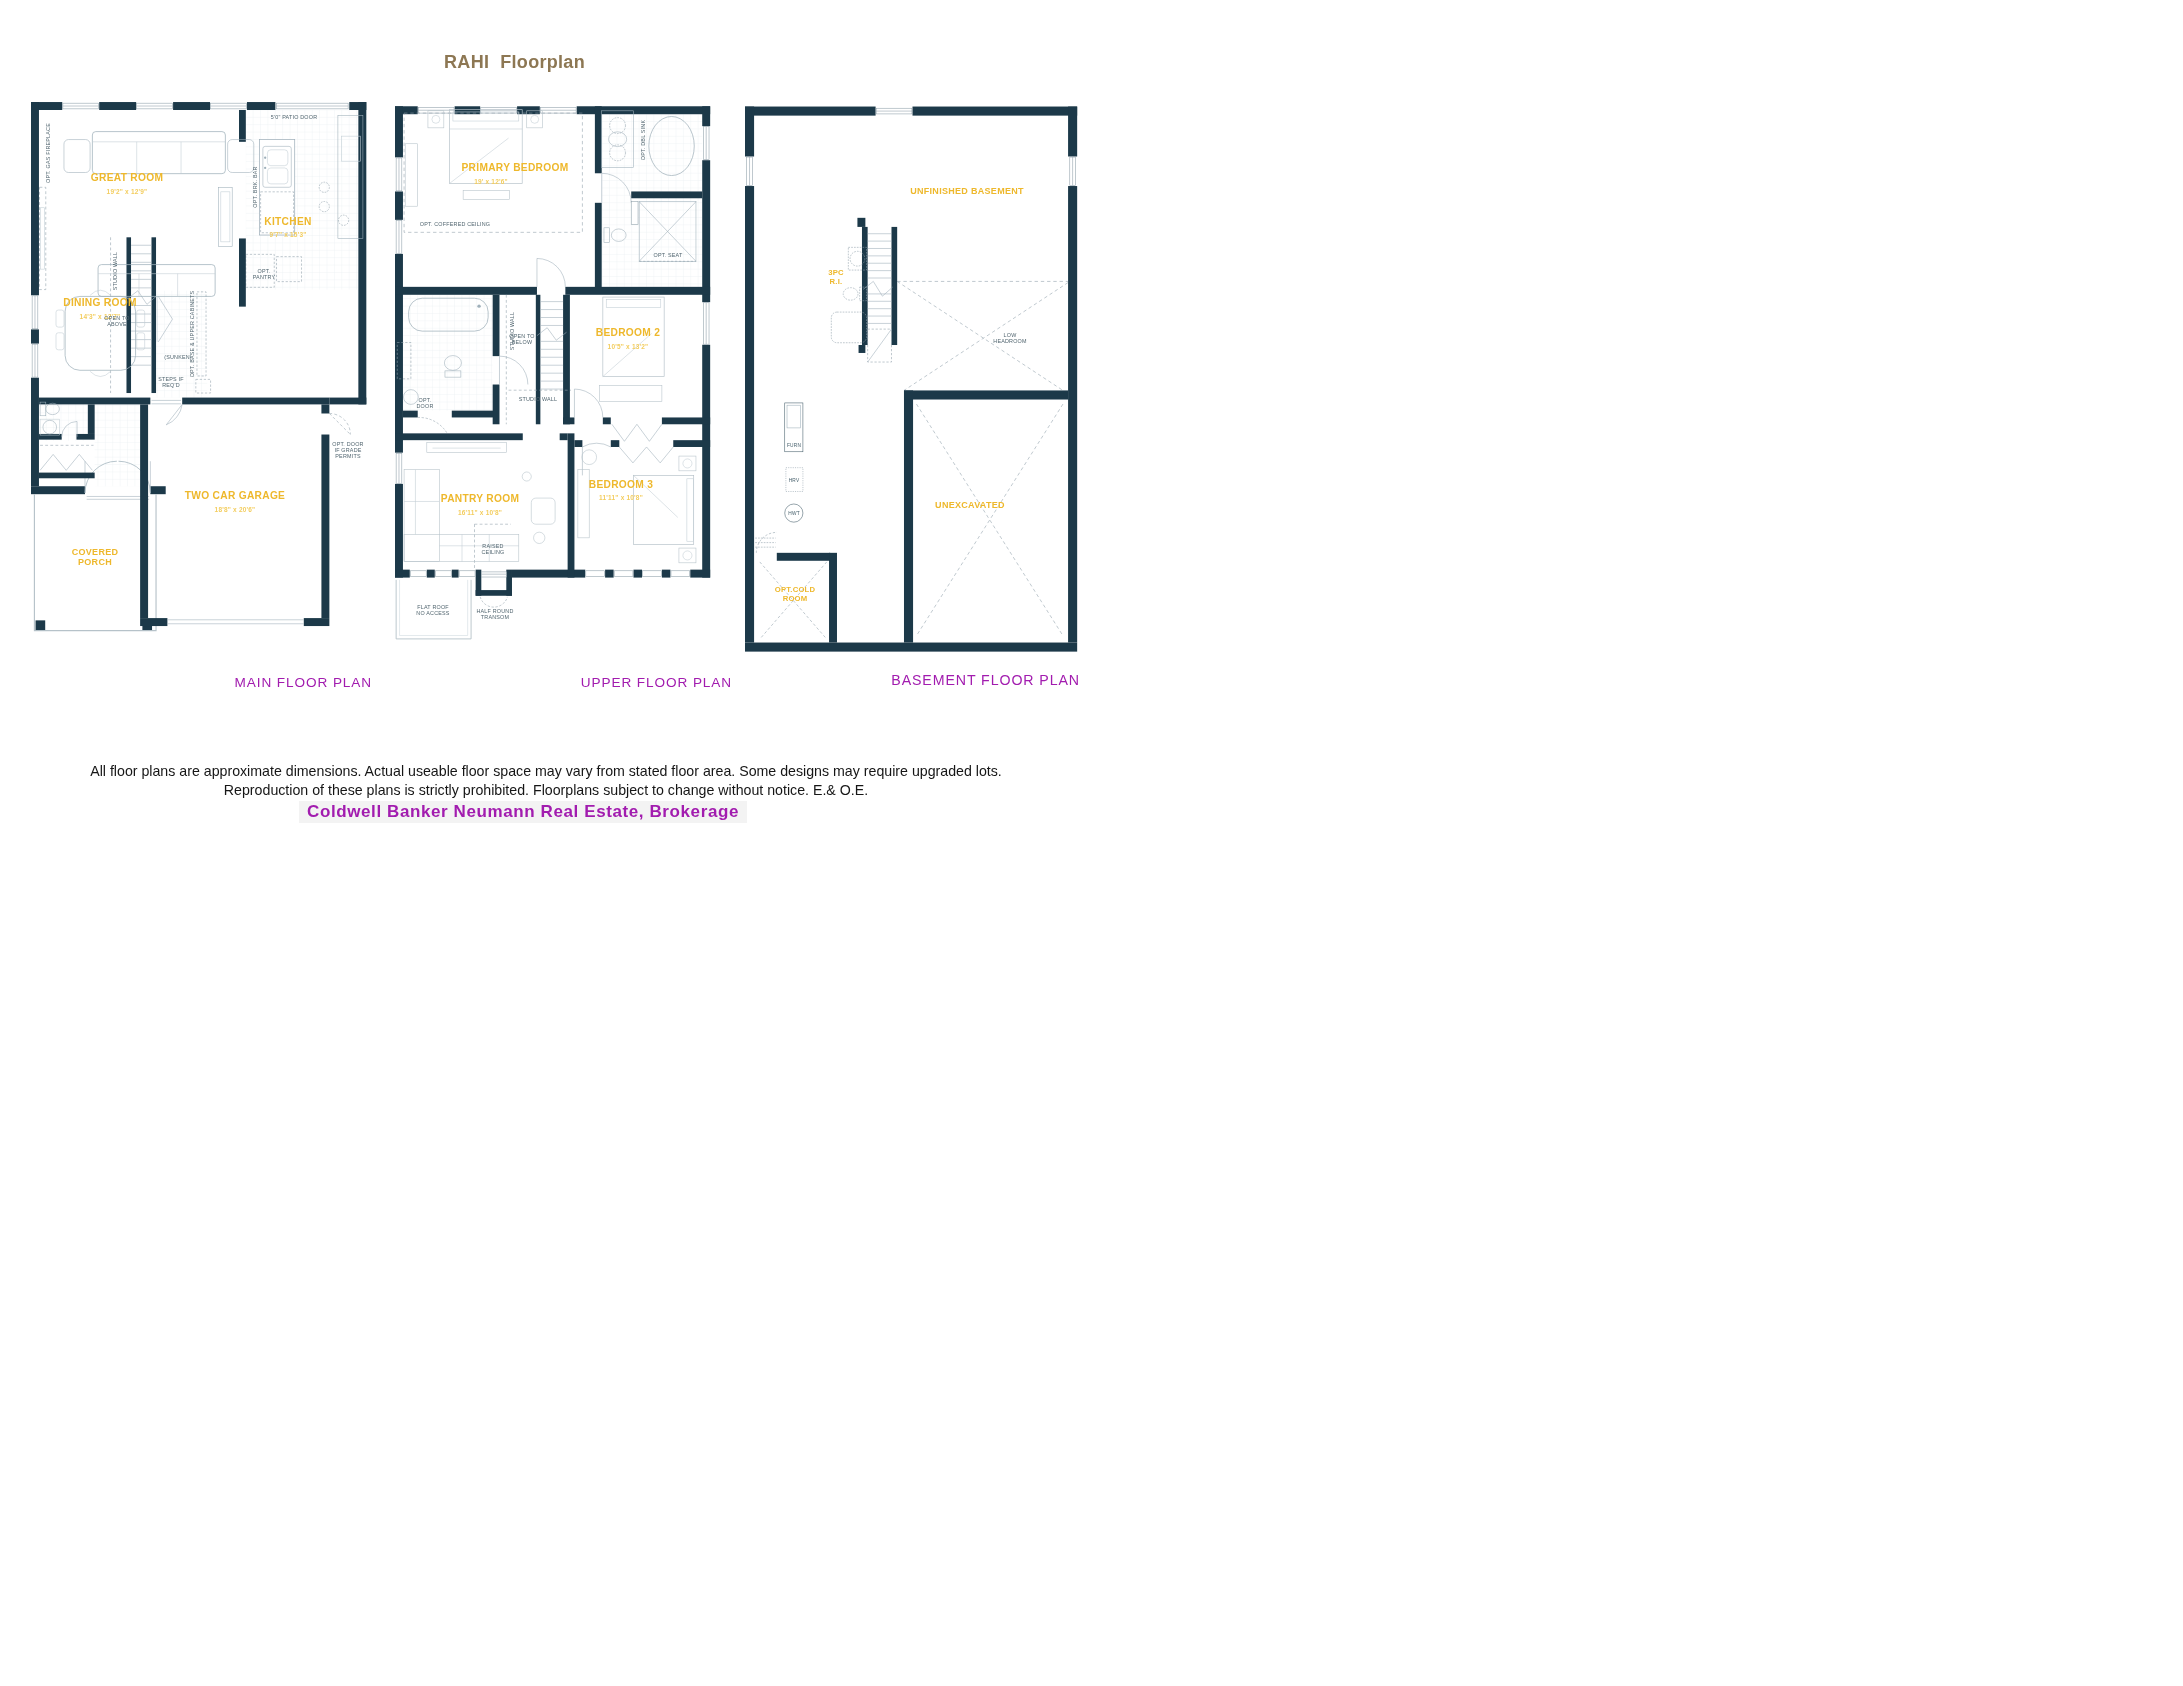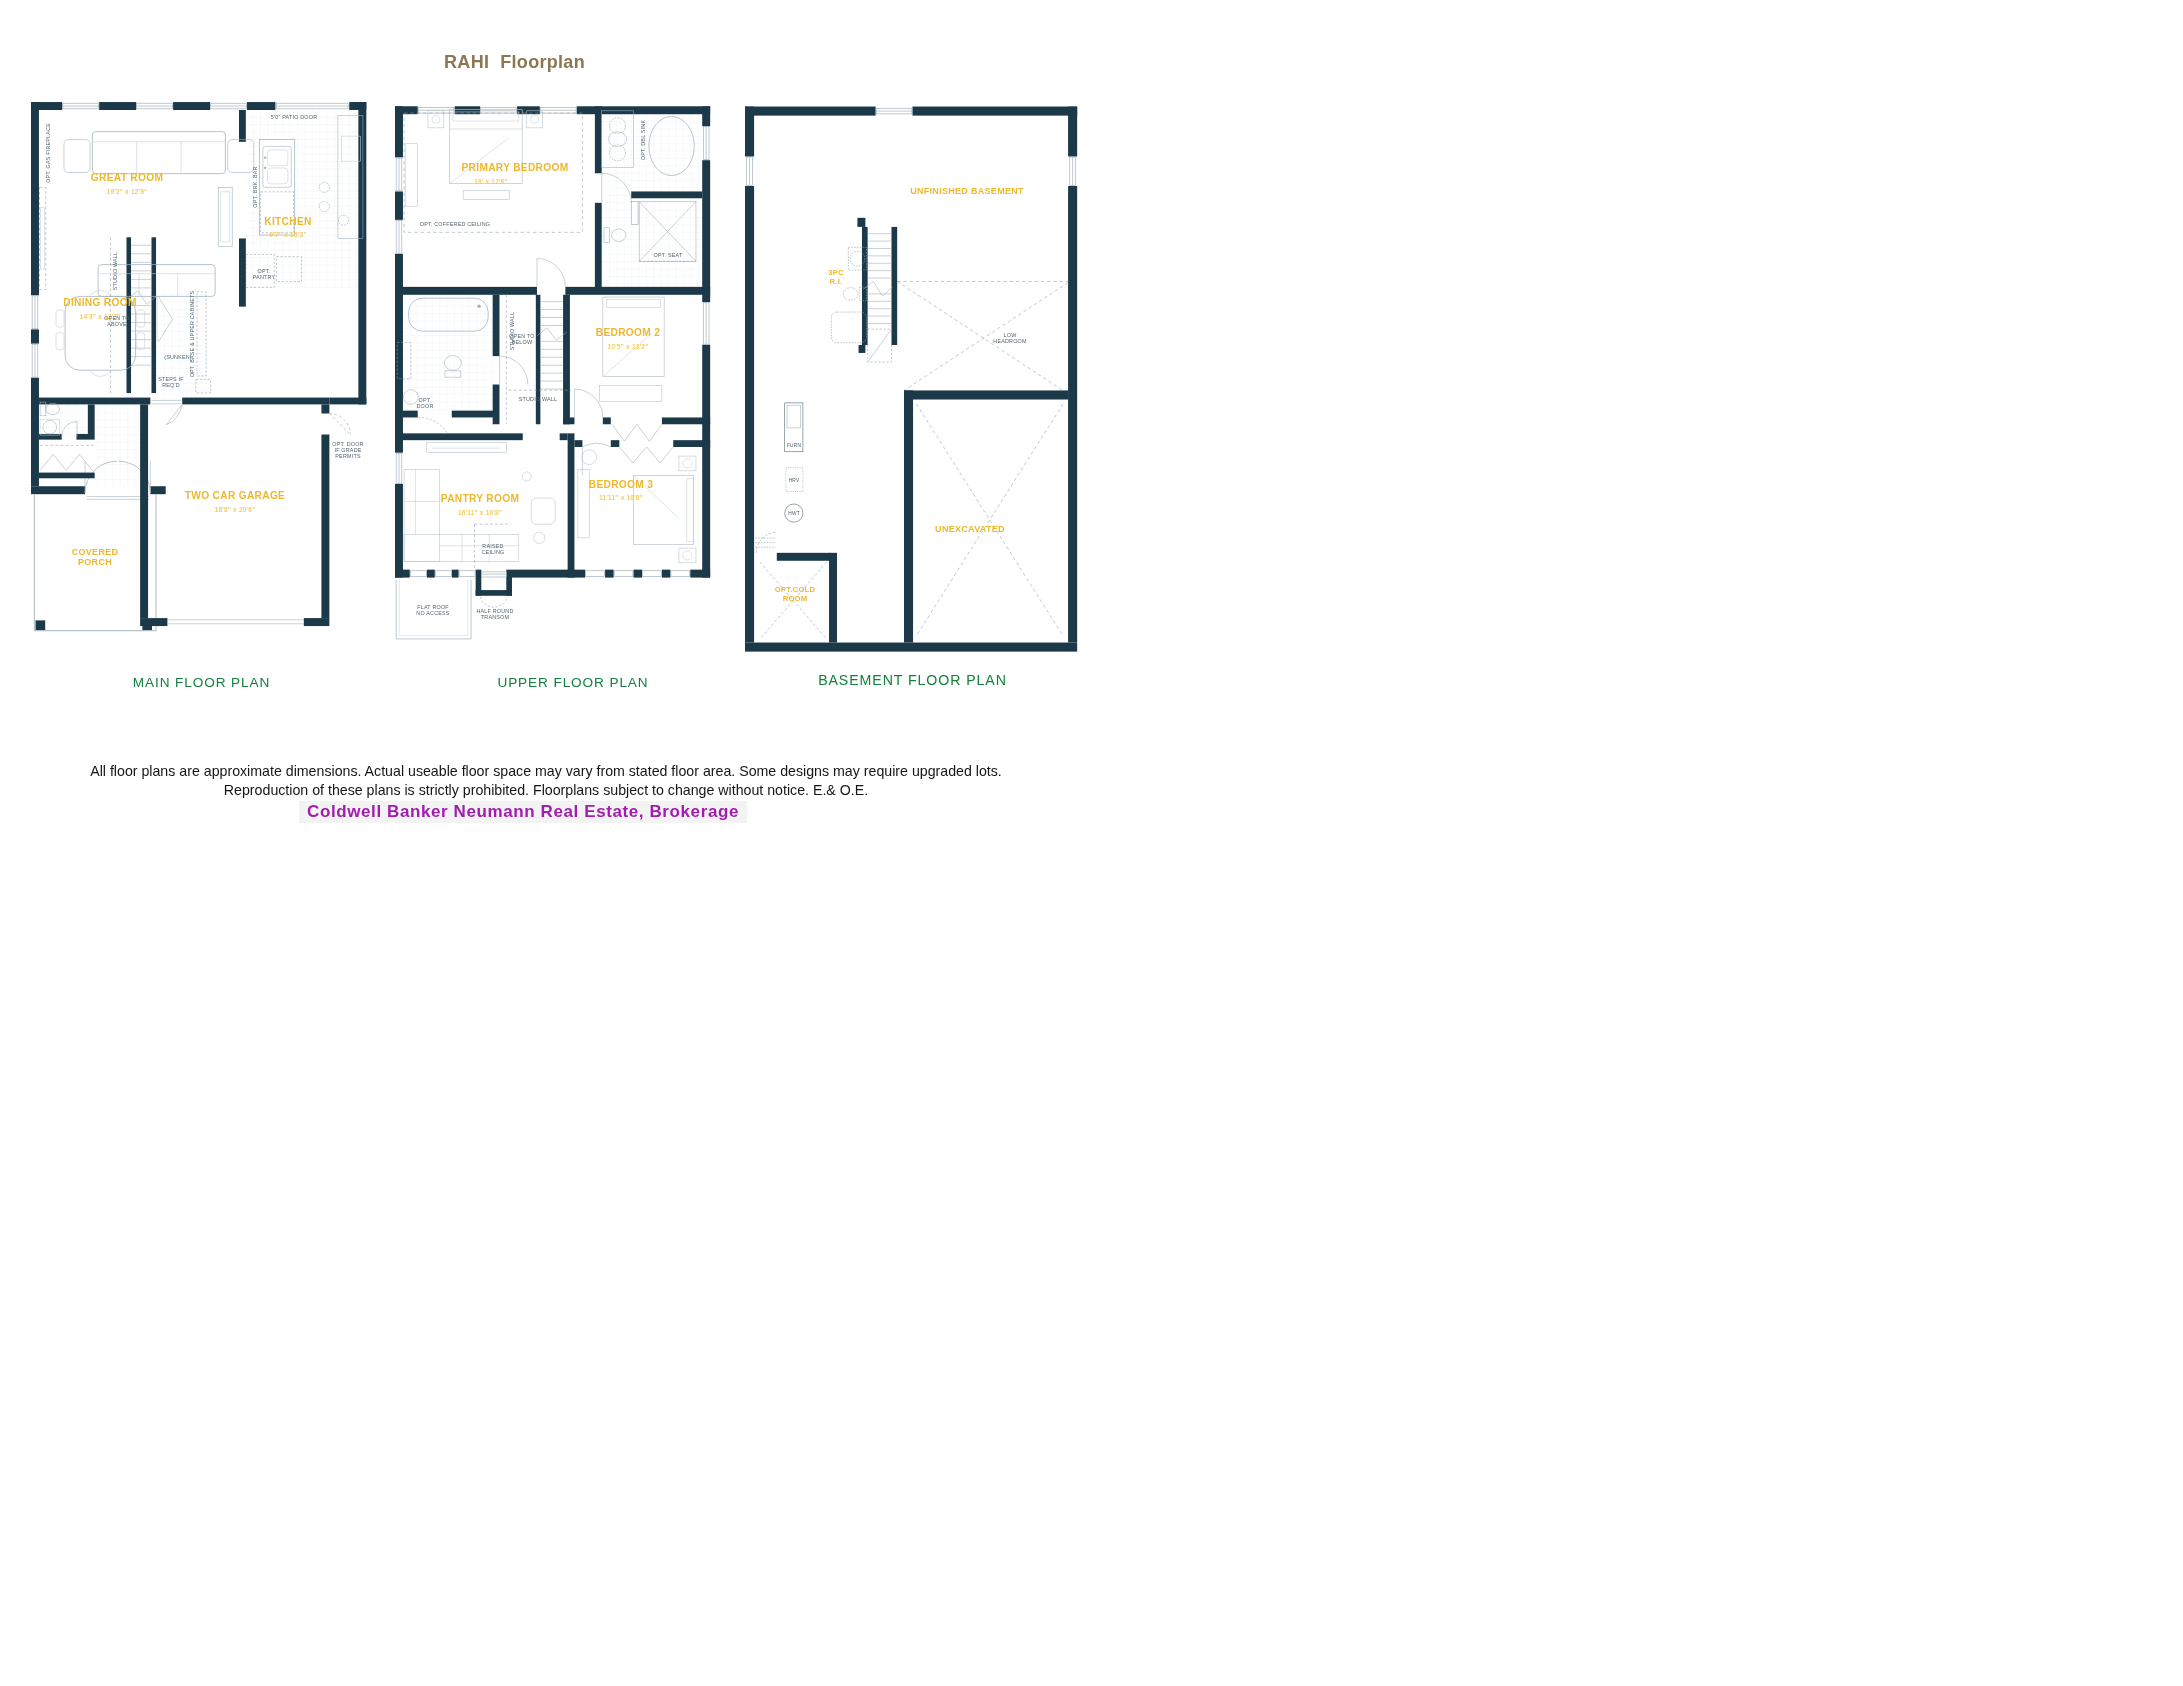--- a/index.html
+++ b/index.html
@@ -11,22 +11,22 @@
   .lbl{position:absolute;transform:translate(-50%,-50%);text-align:center;line-height:1.18;pointer-events:none;}
   .nw{white-space:nowrap;}
   .rot{transform:translate(-50%,-50%) rotate(-90deg);white-space:nowrap;}
   .room{font:700 10.2px "Liberation Sans",sans-serif;color:#eeb82c;letter-spacing:0.3px;white-space:nowrap;}
   .room.sm{font-size:9px;}
   .room.wrap{white-space:normal;}
   .dims{font:700 6.5px "Liberation Sans",sans-serif;color:#f3cd5e;letter-spacing:0.2px;white-space:nowrap;}
   .ann{font:400 5.4px "Liberation Sans",sans-serif;color:#51656f;letter-spacing:0.2px;}
   .goldsm{font:700 7.7px "Liberation Sans",sans-serif;color:#eeb82c;letter-spacing:0.2px;}
   .tiny{font:400 4.8px "Liberation Sans",sans-serif;color:#47606c;letter-spacing:0.2px;}
-  .caption{position:absolute;text-align:center;font:400 13.6px "Liberation Sans",sans-serif;
-    color:#15803d;letter-spacing:0.9px;white-space:nowrap;}
+  .caption{position:absolute;text-align:right;font:400 13.6px "Liberation Sans",sans-serif;
+    color:#a21caf;letter-spacing:0.9px;white-space:nowrap;}
   .disclaimer{position:absolute;left:0;width:1092px;text-align:center;
     font:400 14.2px "Liberation Sans",sans-serif;color:#161616;}
   .watermark-row{position:absolute;left:0;top:801px;width:1046px;text-align:center;}
   .watermark{display:inline-block;font:700 17px "Liberation Sans",sans-serif;color:#a21caf;
     letter-spacing:0.6px;background:rgba(242,242,242,.92);padding:1.1px 8px;}
 </style>
 </head>
 <body>
 
 <div class="page-title">RAHI Floorplan</div>
@@ -473,21 +473,21 @@
     <line x1="18" y1="776" x2="54" y2="776" stroke="#8fa0aa" stroke-dasharray="3 2"></line>
     <line x1="26" y1="802" x2="144" y2="938" stroke="#8fa0aa" stroke-dasharray="5 4"></line>
     <line x1="144" y1="802" x2="26" y2="938" stroke="#8fa0aa" stroke-dasharray="5 4"></line>
   </svg>
   <div class="lbl room sm" style="left:178px;top:85px;margin-left:44px;">UNFINISHED BASEMENT</div>
   <div class="lbl goldsm" style="left:91px;top:171px;width:26px;white-space:normal;">3PC R.I.</div>
   <div class="lbl ann" style="left:265px;top:232px;width:45px;">LOW HEADROOM</div>
   <div class="lbl tiny" style="left:49px;top:339px;">FURN</div>
   <div class="lbl tiny" style="left:49px;top:374px;">HRV</div>
   <div class="lbl tiny" style="left:49px;top:407px;">HWT</div>
-  <div class="lbl room sm" style="left:225px;top:423px;">UNEXCAVATED</div>
+  <div class="lbl room sm" style="left:225px;top:399px;">UNEXCAVATED</div>
   <div class="lbl goldsm" style="left:50px;top:488px;width:59px;white-space:normal;">OPT.COLD ROOM</div>
 </div>
 
 <div class="caption" style="left:31px;top:675px;width:341px;">MAIN FLOOR PLAN</div>
 <div class="caption" style="left:414px;top:675px;width:318px;">UPPER FLOOR PLAN</div>
 <div class="caption" style="left:745px;top:672px;width:335px;font-size:14.2px;">BASEMENT FLOOR PLAN</div>
 
 <div class="disclaimer" style="top:763px;">All floor plans are approximate dimensions. Actual useable floor space may vary from stated floor area. Some designs may require upgraded lots.</div>
 <div class="disclaimer" style="top:782px;">Reproduction of these plans is strictly prohibited. Floorplans subject to change without notice. E.&amp; O.E.</div>
 <div class="watermark-row">

